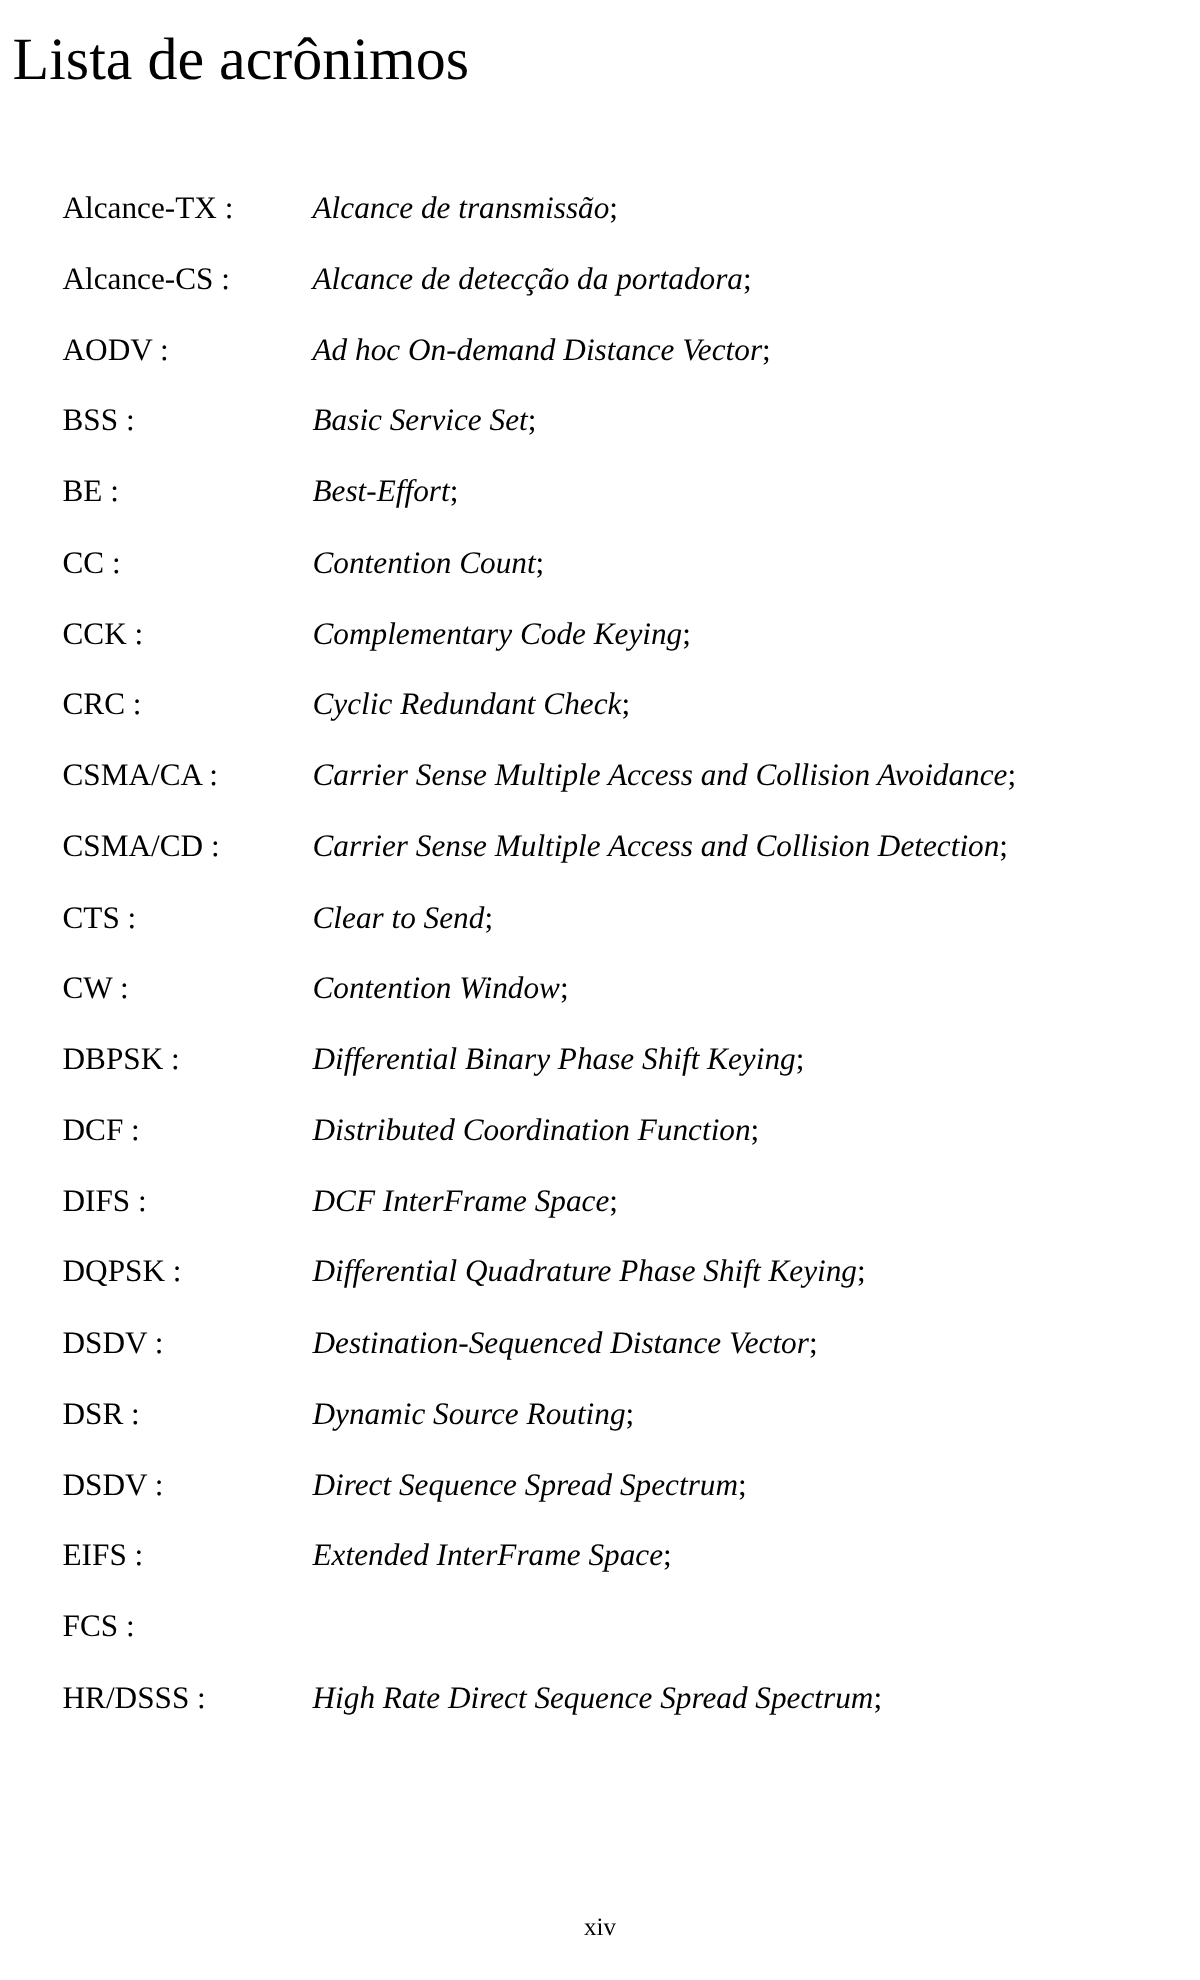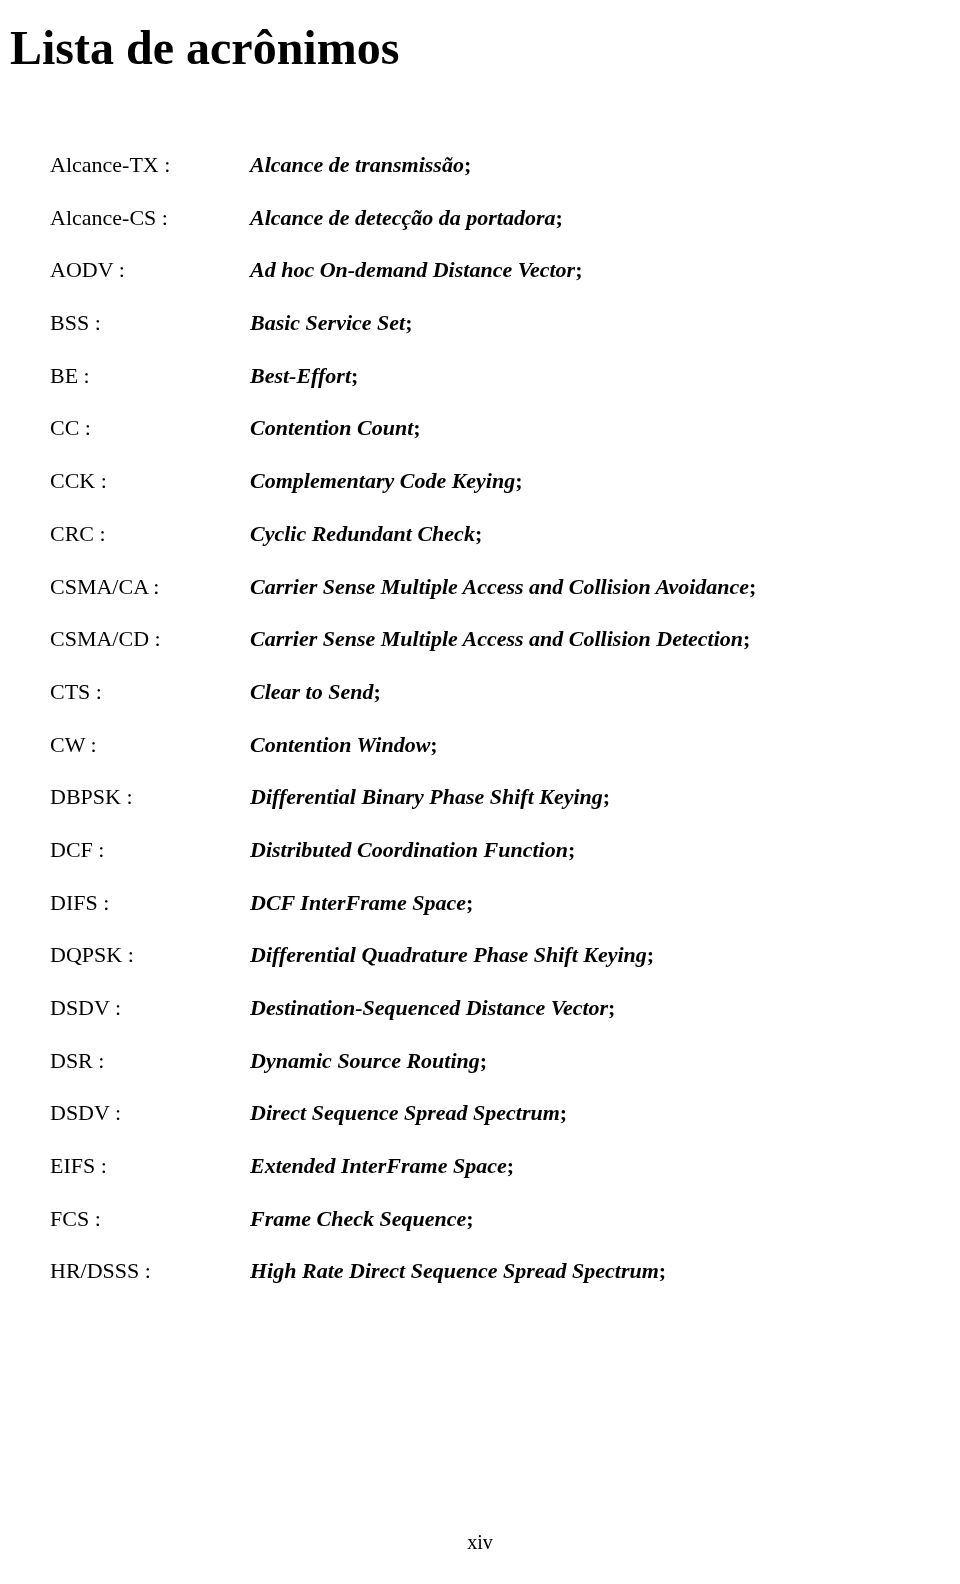--- a/index.html
+++ b/index.html
@@ -13,40 +13,39 @@
       background: #ffffff;
       font-family: "Times New Roman", Times, serif;
       color: #000000;
       position: relative;
     }
     .page {
       padding: 20px 50px 0 10px;
     }
     .title {
       font-size: 48px;
-      font-weight: bold;
+      font-weight: normal;
       margin-bottom: 75px;
       margin-left: 0;
     }
     .entries {
       margin-left: 40px;
     }
     .entry {
       display: flex;
       margin-bottom: 23px;
-      font-size: 22px;
+      font-size: 25px;
       line-height: 1.35;
     }
     .term {
       width: 200px;
       flex-shrink: 0;
     }
     .definition {
       font-style: italic;
-      font-weight: bold;
     }
     .definition .semicolon {
       font-style: normal;
     }
     .page-number {
       position: absolute;
       bottom: 30px;
       left: 50%;
       transform: translateX(-50%);
       font-size: 20px;
@@ -133,21 +132,20 @@
       <div class="entry">
         <div class="term">DSDV :</div>
         <div class="definition">Direct Sequence Spread Spectrum<span class="semicolon">;</span></div>
       </div>
       <div class="entry">
         <div class="term">EIFS :</div>
         <div class="definition">Extended InterFrame Space<span class="semicolon">;</span></div>
       </div>
       <div class="entry">
         <div class="term">FCS :</div>
-        <div class="definition">Frame Check Sequence<span class="semicolon">;</span></div>
       </div>
       <div class="entry">
         <div class="term">HR/DSSS :</div>
         <div class="definition">High Rate Direct Sequence Spread Spectrum<span class="semicolon">;</span></div>
       </div>
     </div>
 </div>
 <div class="page-number">xiv</div>
 
 </body></html>

